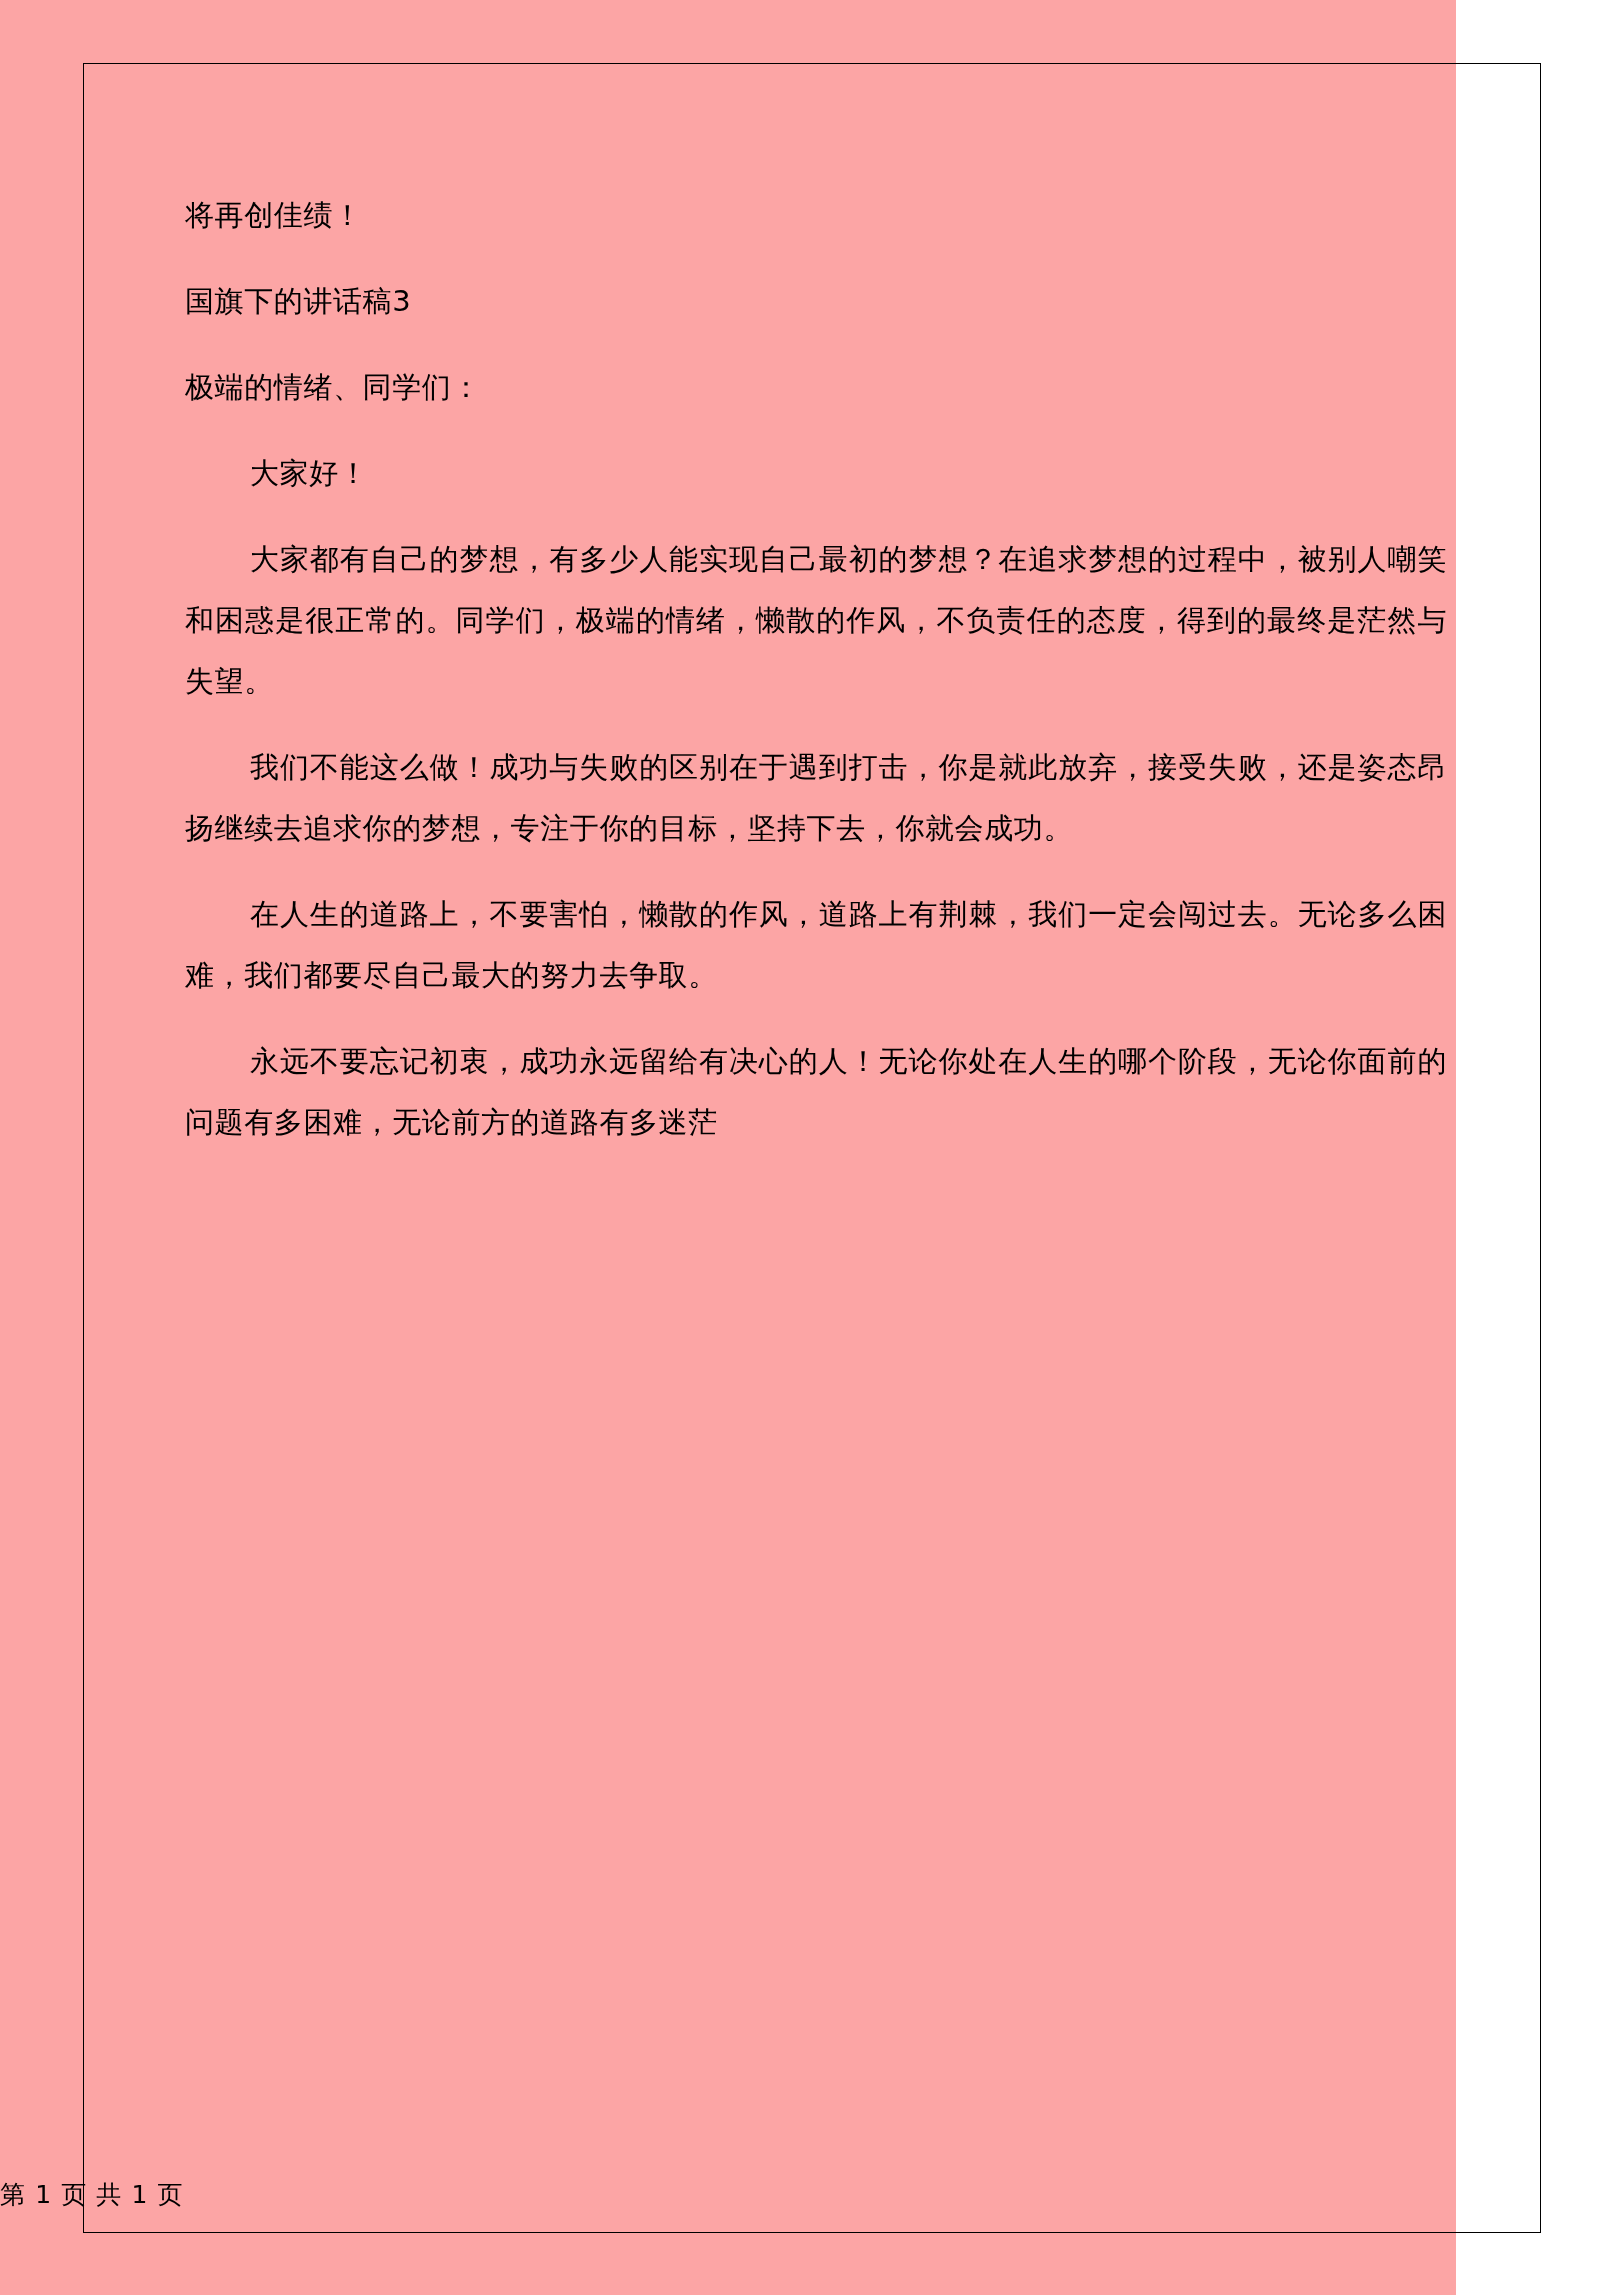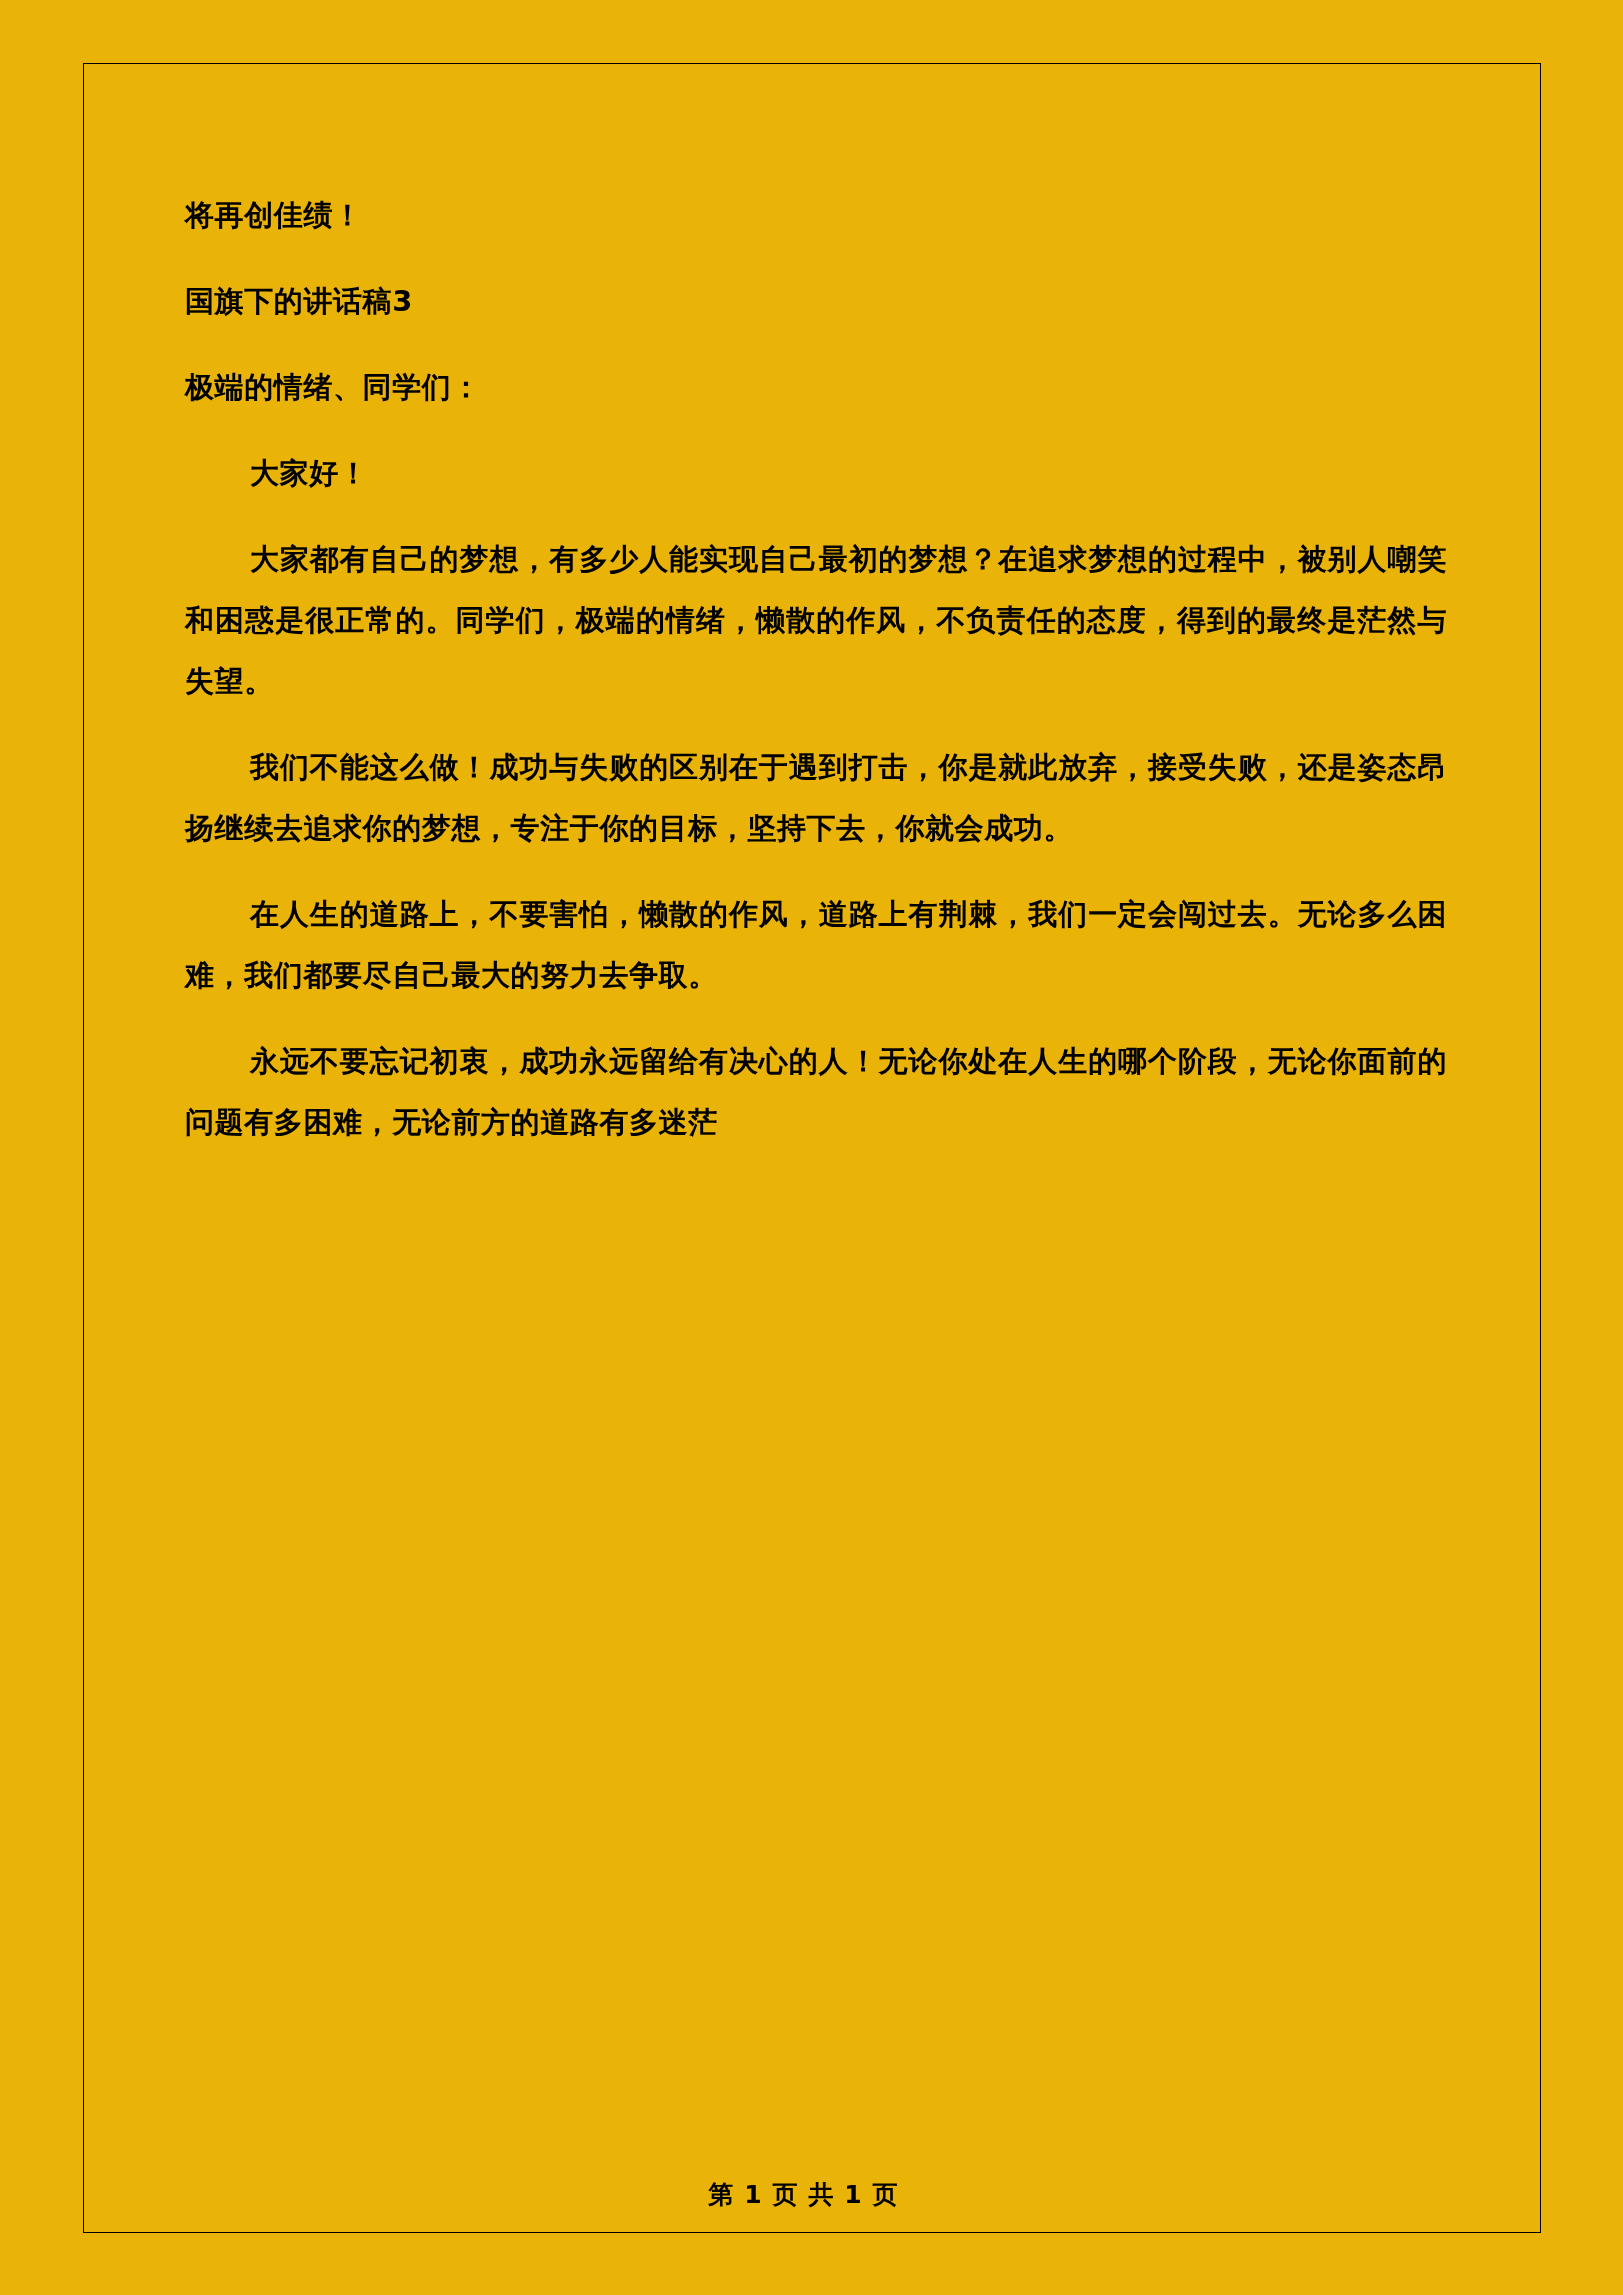--- a/index.html
+++ b/index.html
@@ -5,25 +5,24 @@
   html, body {
     margin: 0;
     padding: 0;
     background: #ffffff;
   }
   body {
     font-family: "DejaVu Sans", sans-serif;
   }
   .page {
     position: relative;
-    width: 1623px;
+    width: 1456px;
     height: 2295px;
-    background: #eab308;
+    background: #fca5a5;
     box-sizing: border-box;
-    font-weight: bold;
   }
   .page-border {
     position: absolute;
     left: 83px;
     top: 63px;
     width: 1458px;
     height: 2170px;
     border: 1.7px solid #000000;
     box-sizing: border-box;
   }
@@ -45,21 +44,20 @@
     text-justify: inter-ideograph;
   }
   .para.indent {
     text-indent: 65px;
   }
   .footer {
     position: absolute;
     left: 0;
     right: 16px;
     bottom: 84px;
-    text-align: center;
     font-family: "DejaVu Sans", sans-serif;
     font-size: 25px;
     color: #000000;
     letter-spacing: 1.1px;
   }
 </style>
 </head>
 <body>
 
 <div class="page">

